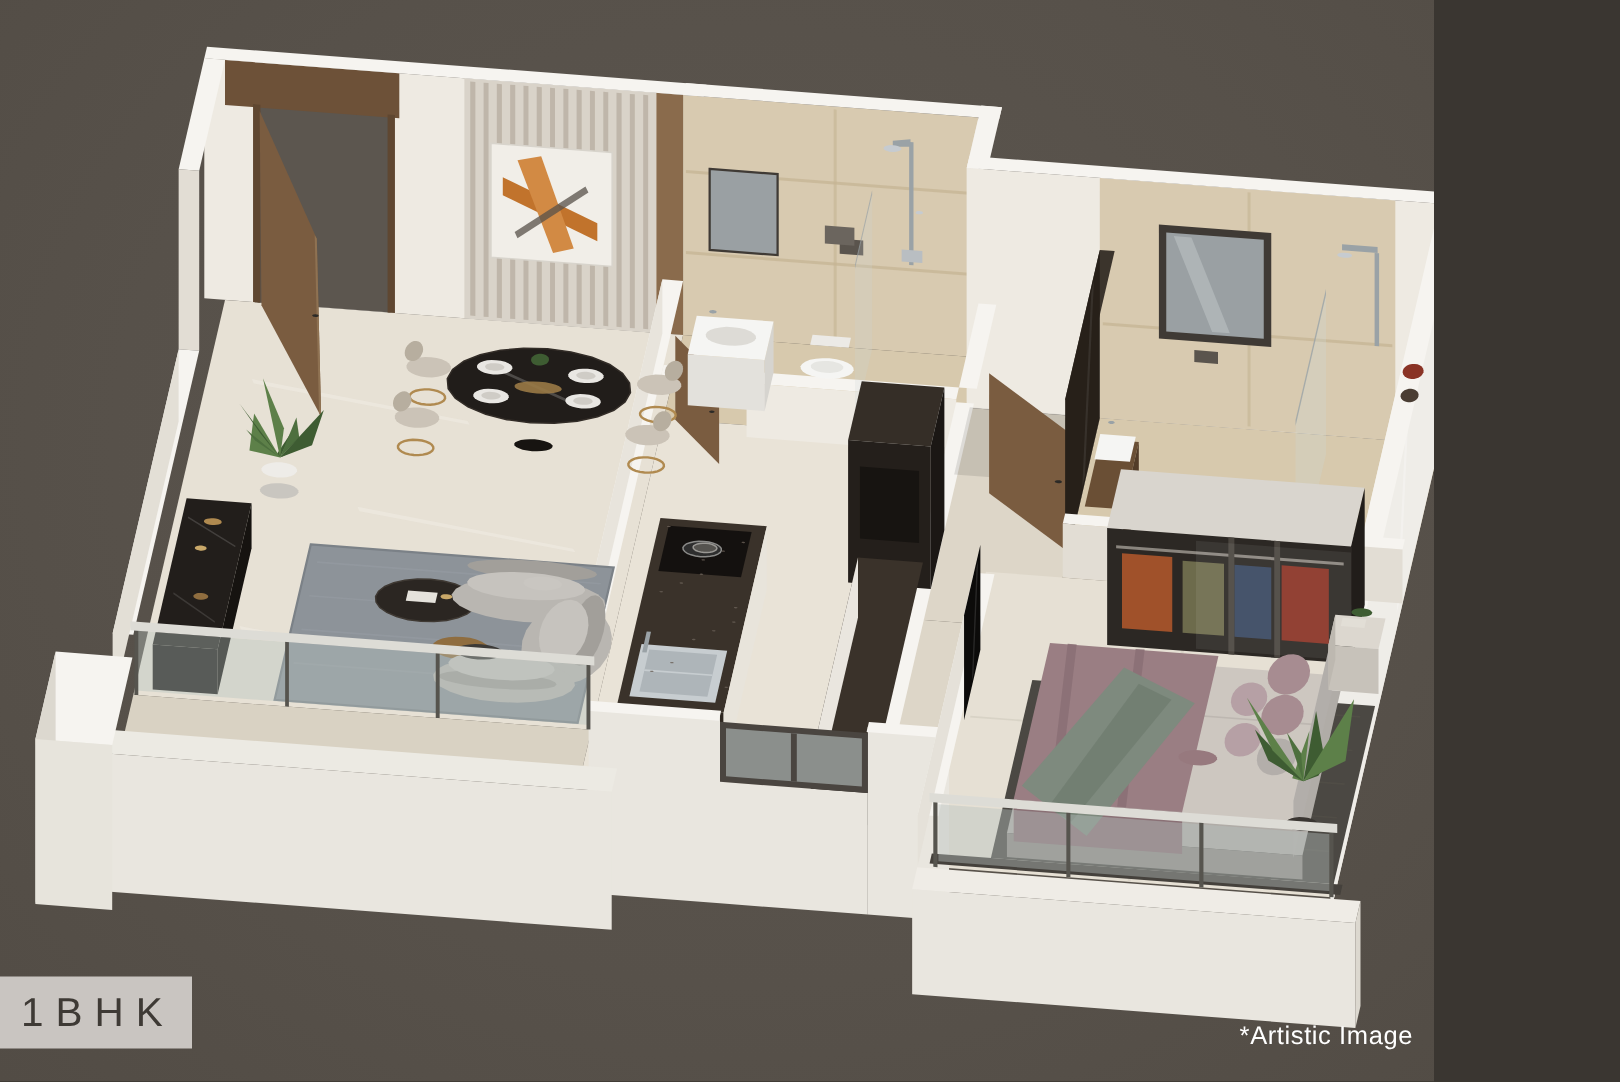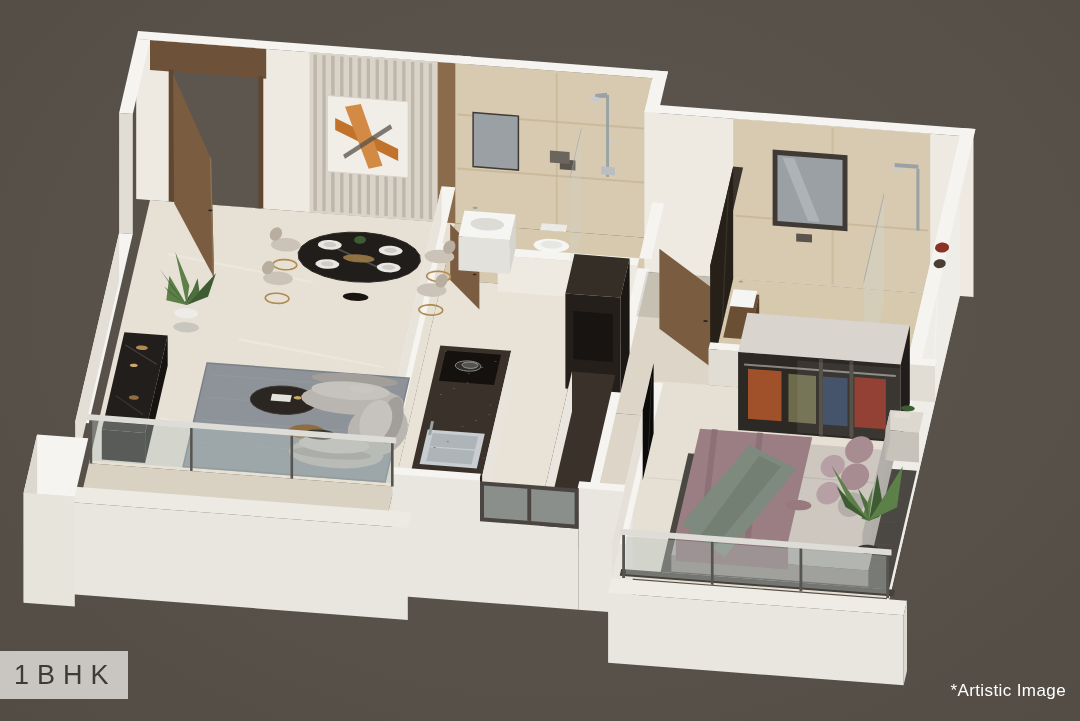--- a/index.html
+++ b/index.html
@@ -1,16 +1,16 @@
 <!DOCTYPE html>
 <html style="--bg: #5c564f; --badge-bg: #c9c5c1; --badge-text: #3e3a35; --disc: #ffffff;"><head>
 <meta charset="utf-8">
 <style>
   html,body{margin:0;padding:0;background:#3a3631;font-family:"Liberation Sans",sans-serif;}
-  .stage{position:relative;width:1080px;height:721px;overflow:hidden;
+  .stage{position:relative;width:956px;height:721px;overflow:hidden;
          background:radial-gradient(ellipse at 52% 42%, var(--bg,#5c564f) 0%, #57514a 60%, #524c45 100%);}
   svg{position:absolute;left:0;top:0;}
   .badge{position:absolute;left:0;top:651px;width:128px;height:48px;
          background:var(--badge-bg,#c9c5c1);color:var(--badge-text,#3e3a35);
          font-size:27px;letter-spacing:8px;font-weight:400;
          display:flex;align-items:center;padding-left:14px;box-sizing:border-box;}
   .disclaimer{position:absolute;right:14px;top:681px;color:var(--disc,#ffffff);
          font-size:17px;font-weight:400;letter-spacing:.4px;margin-left:13px;}
 </style>
 </head>

